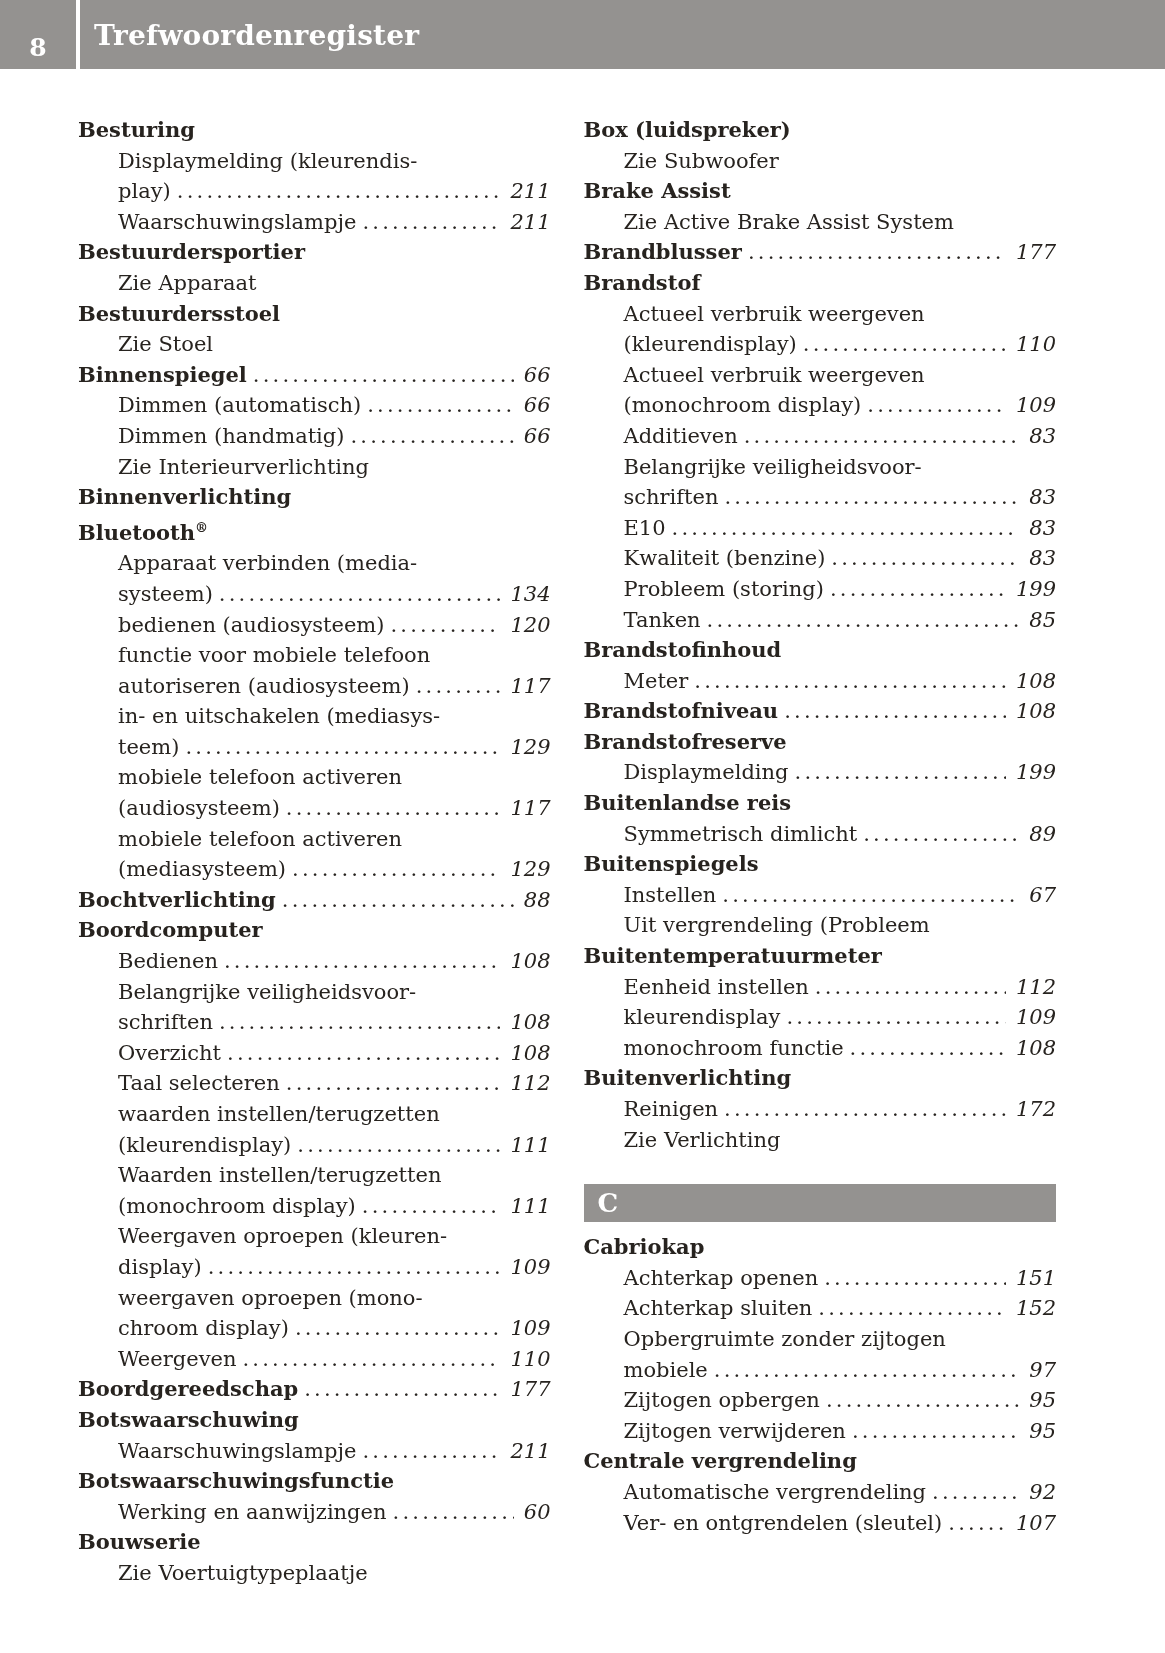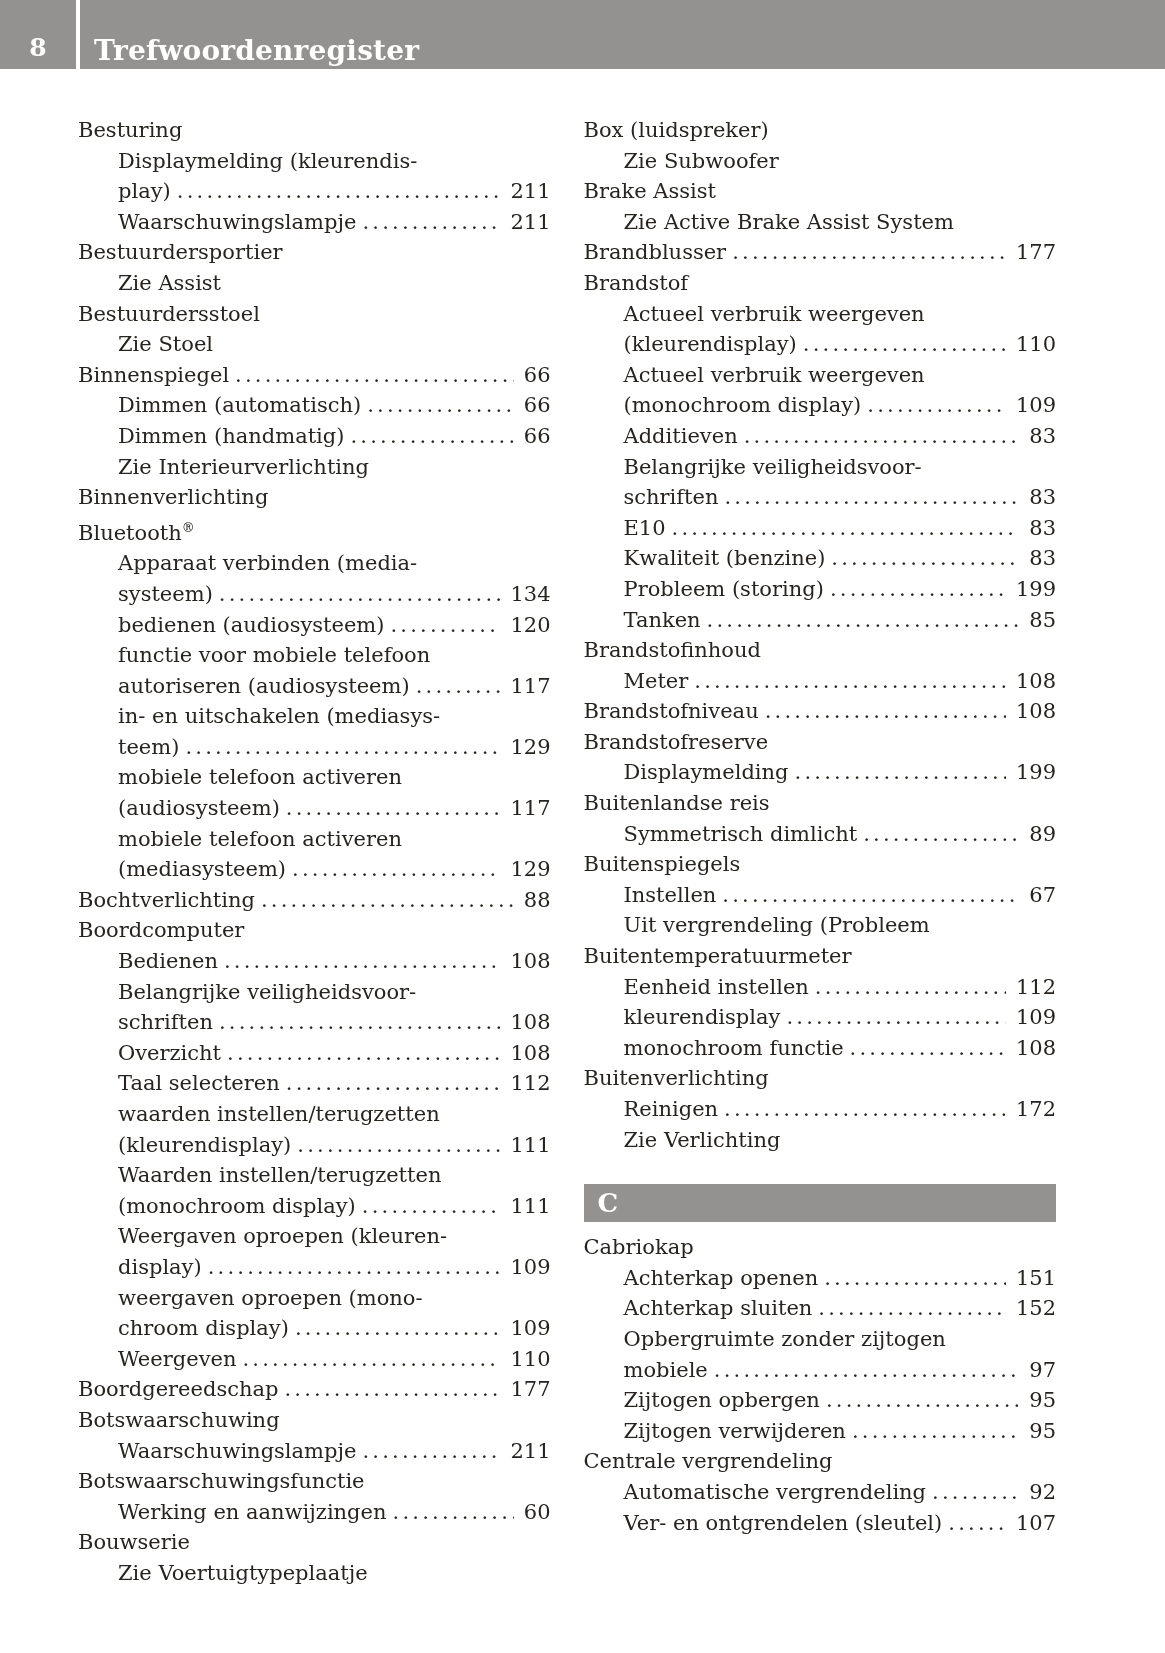--- a/index.html
+++ b/index.html
@@ -21,47 +21,47 @@
     height:69px;background:var(--bar);
     display:flex;align-items:stretch;
   }
   .pagenum{
     width:76px;display:flex;justify-content:center;align-items:flex-end;
     padding-bottom:9px;color:#fff;font-weight:700;font-size:25px;line-height:1;
   }
   .divider{width:4px;background:#fff;}
   .title{
     flex:1;display:flex;align-items:flex-end;
-    padding:0 0 4px 14px;color:#fff;font-weight:700;font-size:28px;line-height:1;
+    padding:0 0 19px 14px;color:#fff;font-weight:700;font-size:28px;line-height:1;
     letter-spacing:0.2px;
   }
   
   .main{
     display:flex;gap:33px;
     padding:46px 109px 0 78px;
     color:var(--ink);
   }
   .col{width:472.5px;flex:0 0 472.5px;}
   .line{
     font-size:21px;line-height:30.6px;white-space:nowrap;
   }
   .haspage{display:flex;align-items:baseline;}
-  .entry.head .txt{font-weight:400;}
+  .entry.head .txt{font-weight:700;}
   .entry.sub .line{padding-left:40px;}
   .txt{flex:0 0 auto;}
   .txt sup{font-size:13px;}
   .dots{
     flex:1 1 auto;overflow:hidden;min-width:14px;
     margin:0 10px 0 6px;
   }
   .dots::after{
     content:"..................................................................................";
     letter-spacing:3.2px;font-size:21px;
   }
-  .pg{flex:0 0 auto;}
+  .pg{flex:0 0 auto;font-style:italic;}
   
   .section-bar{
     height:38px;background:var(--bar);
     margin:29px 0 10px 0;
     display:flex;align-items:center;
     padding-left:14px;
   }
   .section-bar .letter{
     color:#fff;font-weight:700;font-size:26px;line-height:1;
   }
@@ -92,21 +92,21 @@
           <div class="line haspage">
             <span class="txt">Waarschuwingslampje</span>
             <span class="dots"></span>
             <span class="pg">211</span>
           </div>
         </div>
         <div class="entry head">
           <div class="line"><span class="txt">Bestuurdersportier</span></div>
         </div>
         <div class="entry sub">
-          <div class="line"><span class="txt">Zie Assist</span></div>
+          <div class="line"><span class="txt">Zie Apparaat</span></div>
         </div>
         <div class="entry head">
           <div class="line"><span class="txt">Bestuurdersstoel</span></div>
         </div>
         <div class="entry sub">
           <div class="line"><span class="txt">Zie Stoel</span></div>
         </div>
         <div class="entry head">
           <div class="line haspage">
             <span class="txt">Binnenspiegel</span>

